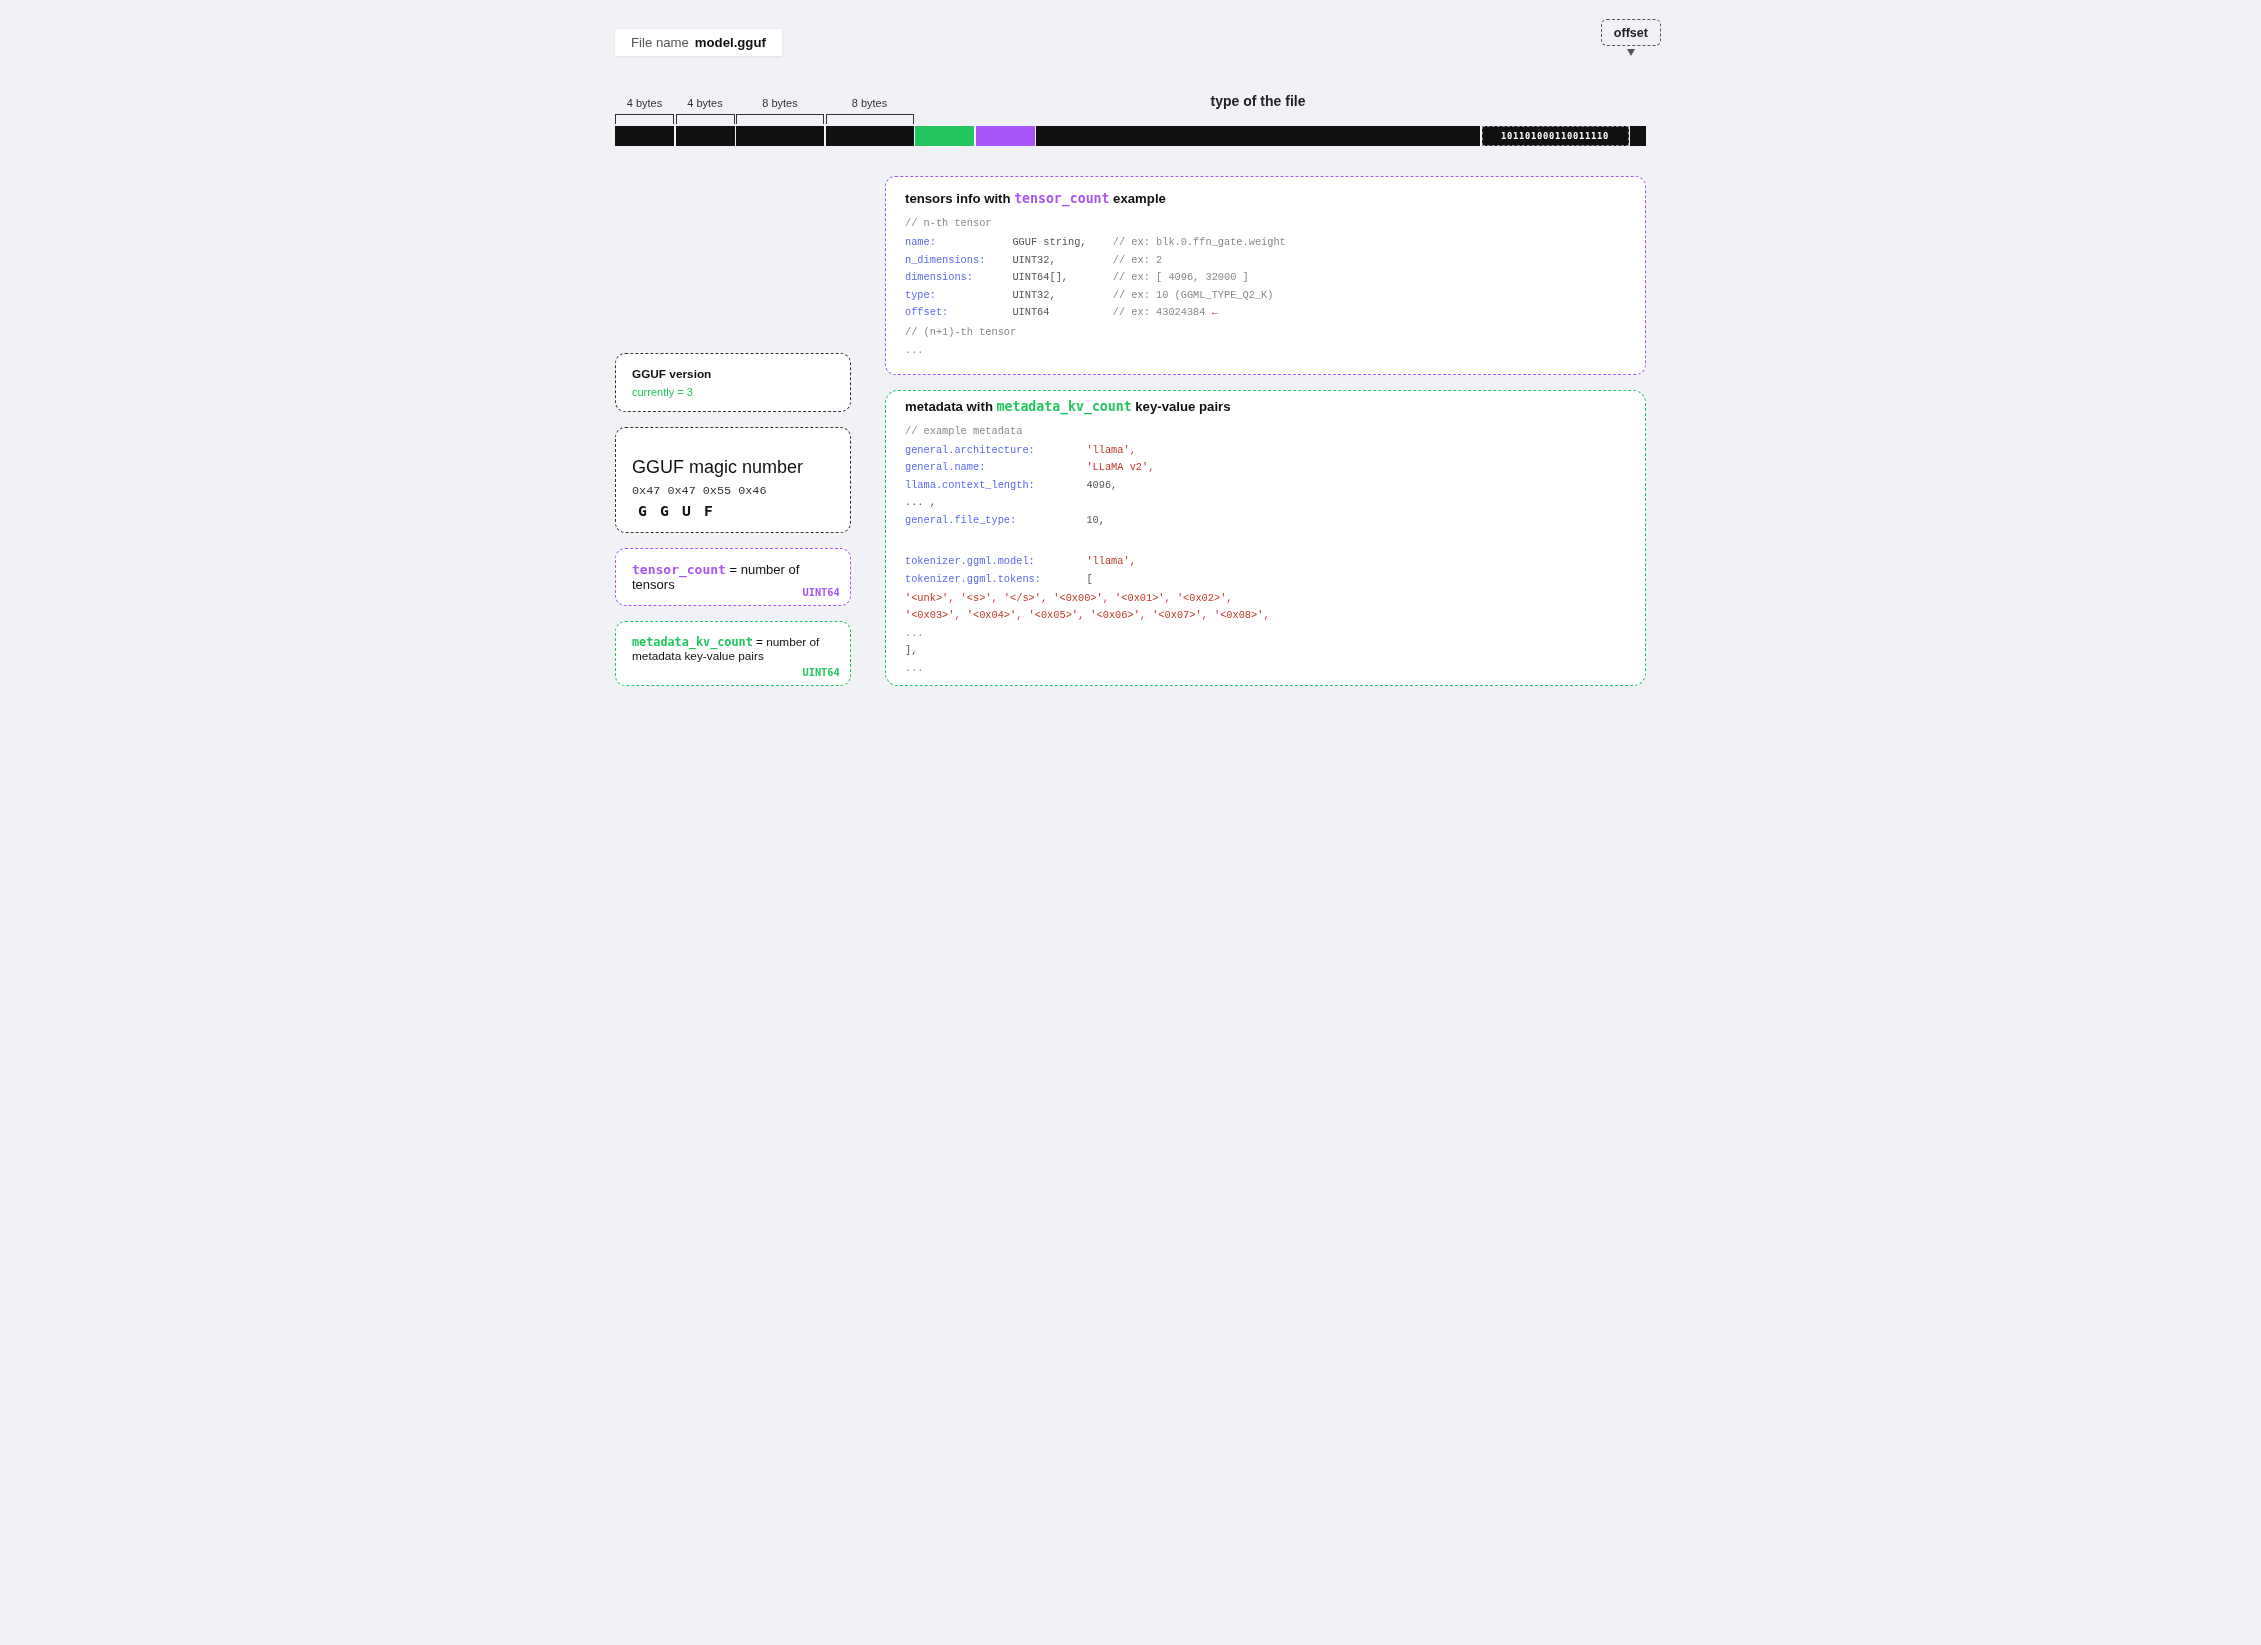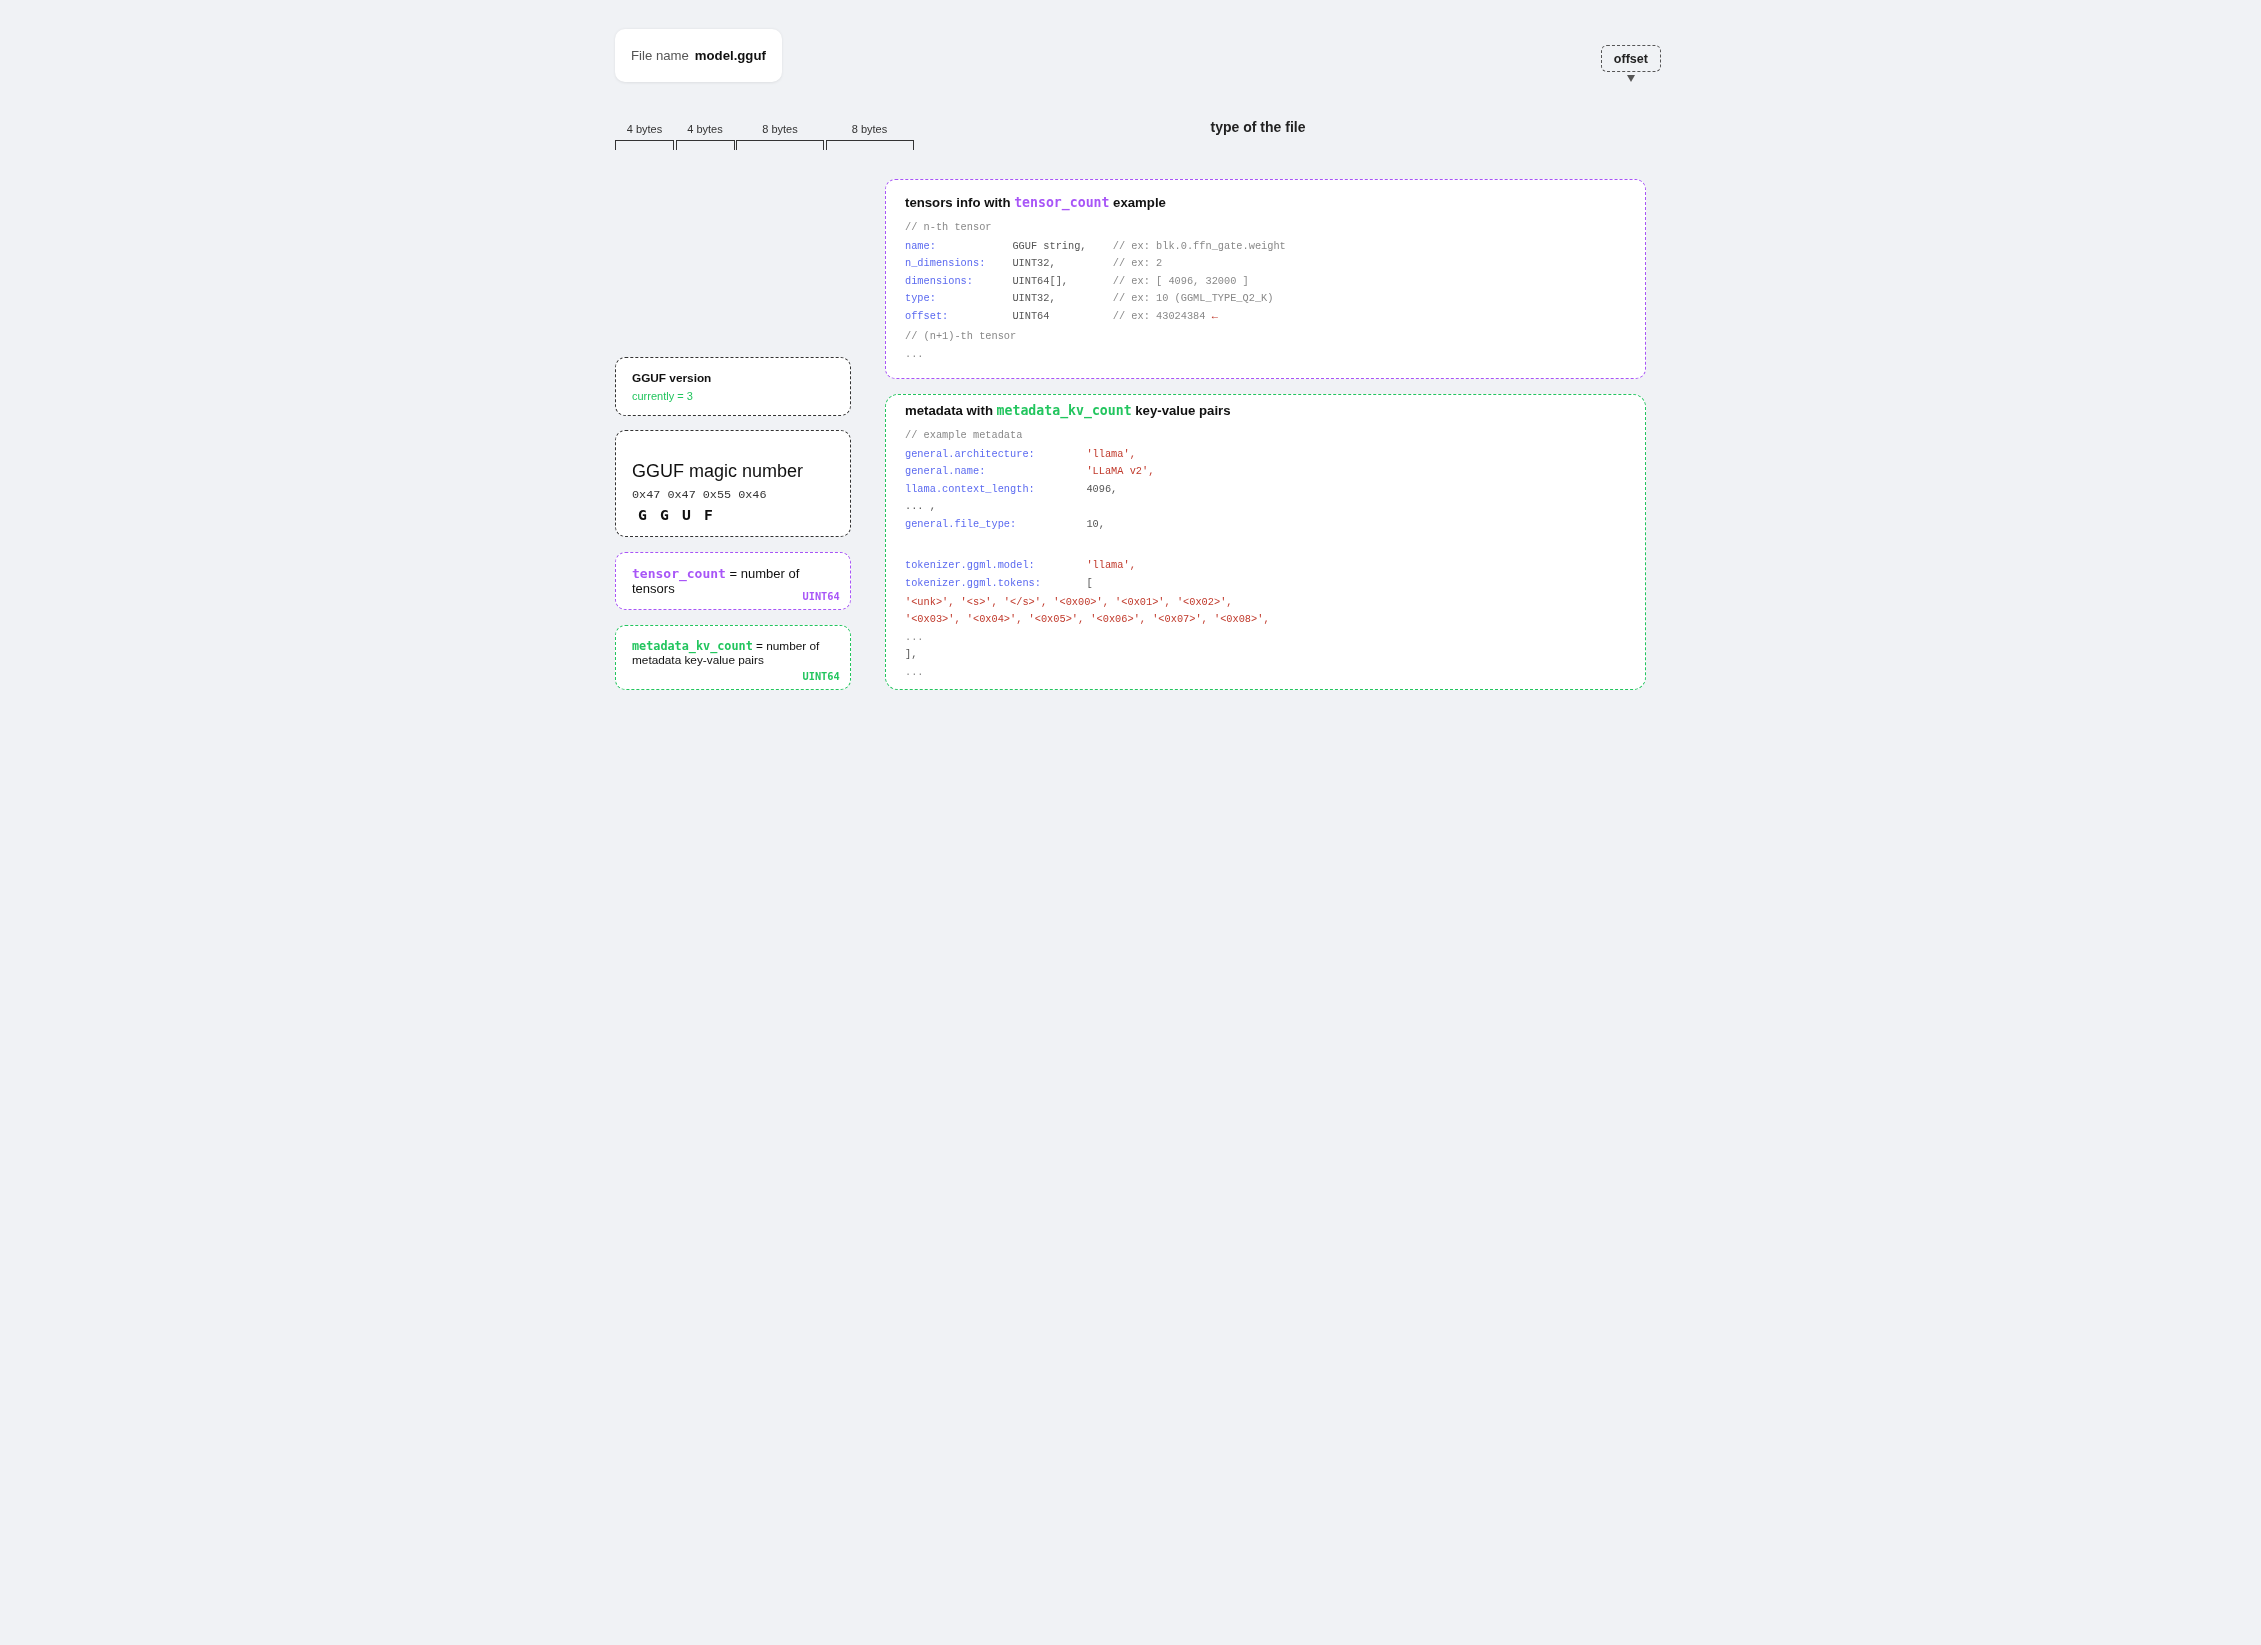--- a/index.html
+++ b/index.html
@@ -13,22 +13,22 @@
       background: #f0f2f5;
       max-width: 1031px;
       margin: 0 auto;
       position: relative;
     }
     
     .file-badge {
       display: inline-flex;
       align-items: center;
       background: white;
-      border-radius: 10px;
-      padding: 19px 16px;
+      border-radius: 1px;
+      padding: 6px 16px;
       font-size: 13.2px;
       color: #555;
       box-shadow: 0 0.7px 2.9px rgba(0,0,0,0.08);
       margin-bottom: 37px;
     }
     .file-badge strong {
       color: #111;
       margin-left: 5.9px;
       font-weight: 700;
     }
@@ -234,20 +234,41 @@
       <div style="width:59px; height:10.3px; border-top:1.5px solid #333; border-left:1.5px solid #333; border-right:1.5px solid #333;"></div>
       <div style="width:1.5px;"></div>
       <div style="width:59px; height:10.3px; border-top:1.5px solid #333; border-left:1.5px solid #333; border-right:1.5px solid #333;"></div>
       <div style="width:1.5px;"></div>
       <div style="width:88px; height:10.3px; border-top:1.5px solid #333; border-left:1.5px solid #333; border-right:1.5px solid #333;"></div>
       <div style="width:1.5px;"></div>
       <div style="width:88px; height:10.3px; border-top:1.5px solid #333; border-left:1.5px solid #333; border-right:1.5px solid #333;"></div>
       <div style="flex:1;"></div>
     </div>
 
+    <div class="actual-bar">
+      <div class="s1"></div>
+      <div class="s2"></div>
+      <div class="s3"></div>
+      <div class="s4"></div>
+      <div class="s5"></div>
+      <div class="s6"></div>
+      <div class="s7"></div>
+      <div class="s8"></div>
+      <div class="s9"></div>
+      <div class="s10"></div>
+      <div class="s11"></div>
+      <div class="s12"></div>
+      <div class="s13"></div>
+      <div class="s14"></div>
+      <div class="s15">
+        <span>101101000110011110</span>
+      </div>
+      <div class="s16"></div>
+      <div class="s17"></div>
+    </div>
   </div>
 
   
   <div class="main-grid" style="margin-top:29.4px;">
 
     <div class="left-col">
 
       <div class="info-box info-box-black">
         <div style="font-size:11.8px; font-weight:600; color:#111;">GGUF version</div>
         <div style="color:#22c55e; font-size:11px; margin-top:4.4px;">currently = 3</div>

